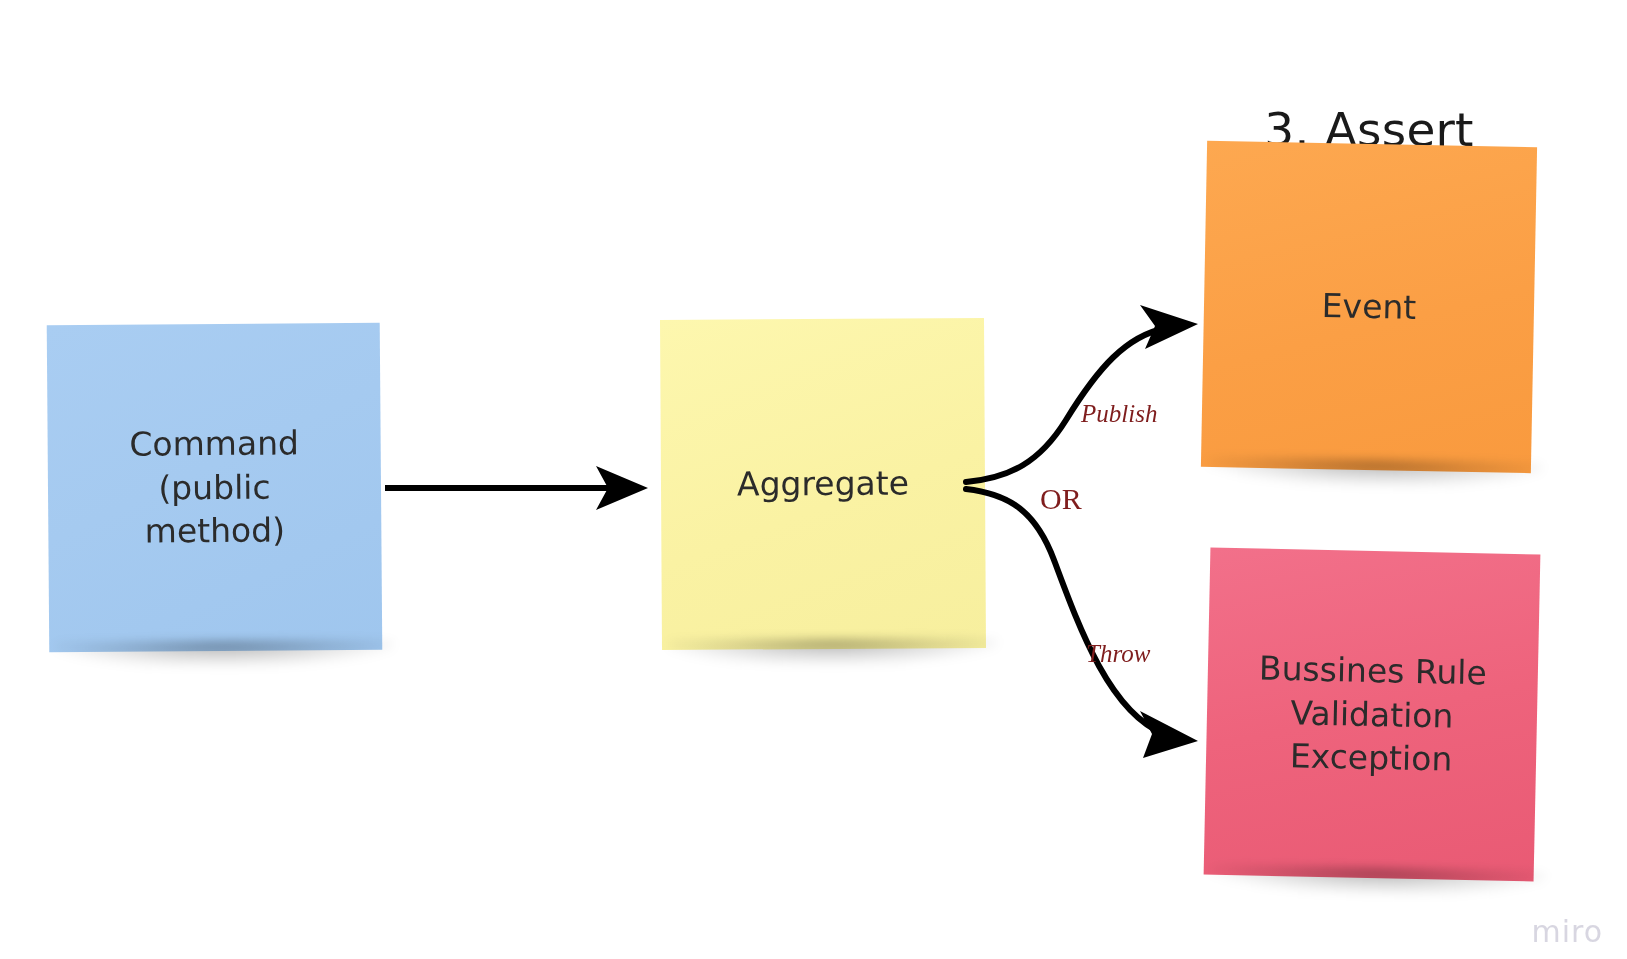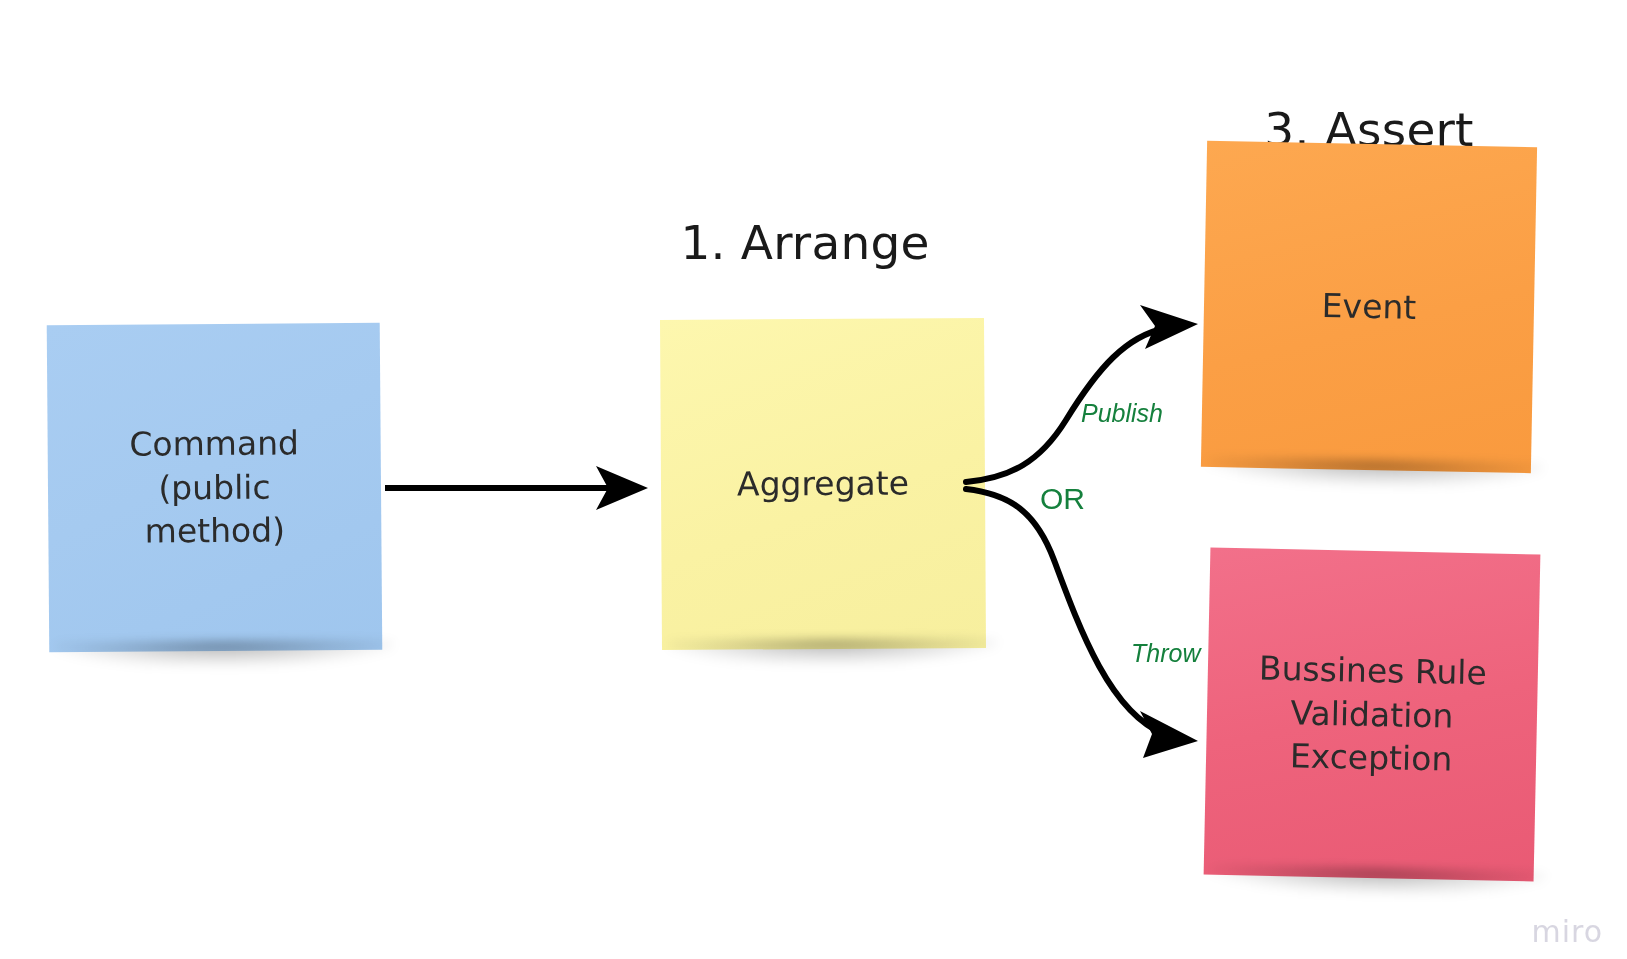--- a/index.html
+++ b/index.html
@@ -83,31 +83,31 @@
   #note-exception {
     left: 1207px; top: 551px;
     width: 330px; height: 327px;
     background: linear-gradient(168deg, #f2708a 0%, #ee637c 50%, #e95a74 100%);
     transform: rotate(1.2deg);
   }
 
   
   .edge-label {
     position: absolute;
-    font-family: Liberation Sans, sans-serif;
+    font-family: Liberation Serif, serif;
     font-size: 25px;
-    color: #15803d;
+    color: #7f1d1d;
     white-space: nowrap;
     line-height: 1;
   }
   .edge-label.italic { font-style: italic; }
 
   #label-publish { left: 1081px; top: 401px; }
   #label-or      { left: 1040px; top: 484px; font-size: 30px; }
-  #label-throw   { left: 1086px; top: 641px; margin-left: 45px; }
+  #label-throw   { left: 1086px; top: 641px; }
 
   
   #arrows {
     position: absolute;
     left: 0; top: 0;
     width: 1627px; height: 959px;
     pointer-events: none;
   }
 
   
@@ -123,21 +123,20 @@
     line-height: 1;
     user-select: none;
   }
 </style>
 </head>
 <body>
 
 <div id="canvas">
 
 
-  <div class="section-title" id="title-arrange" style="left:643px; top:219px; width:324px;">1. Arrange</div>
 
   <div class="section-title" id="title-assert" style="left:1204px; top:66px; width:330px;margin-top:40px;">3. Assert</div>
 
   <div class="note" id="note-command">
     <span class="note-text"><span>Command</span><br><span>(public</span><br><span>method)</span></span>
   </div>
 
   <div class="note" id="note-aggregate">
     <span class="note-text">Aggregate</span>
   </div>

